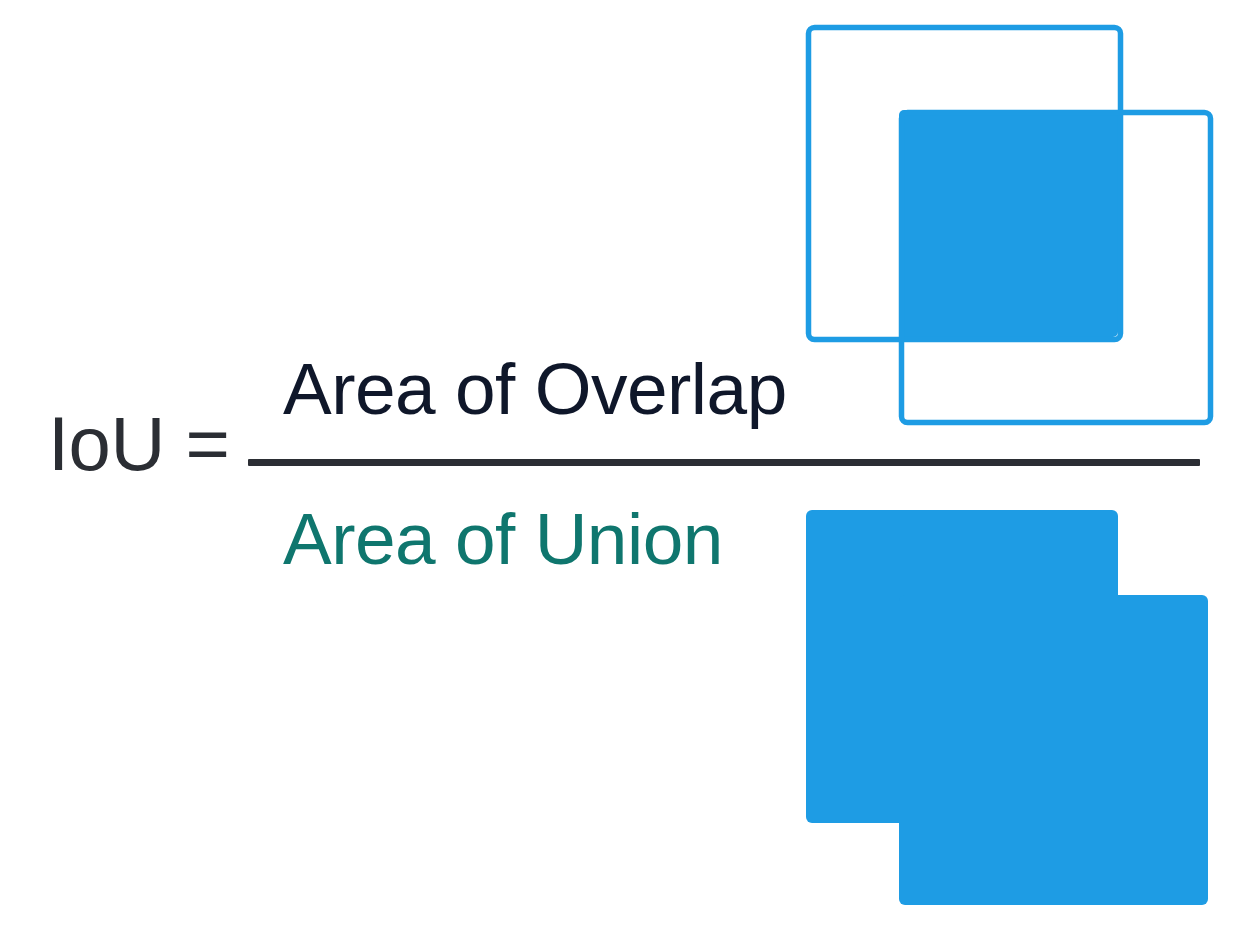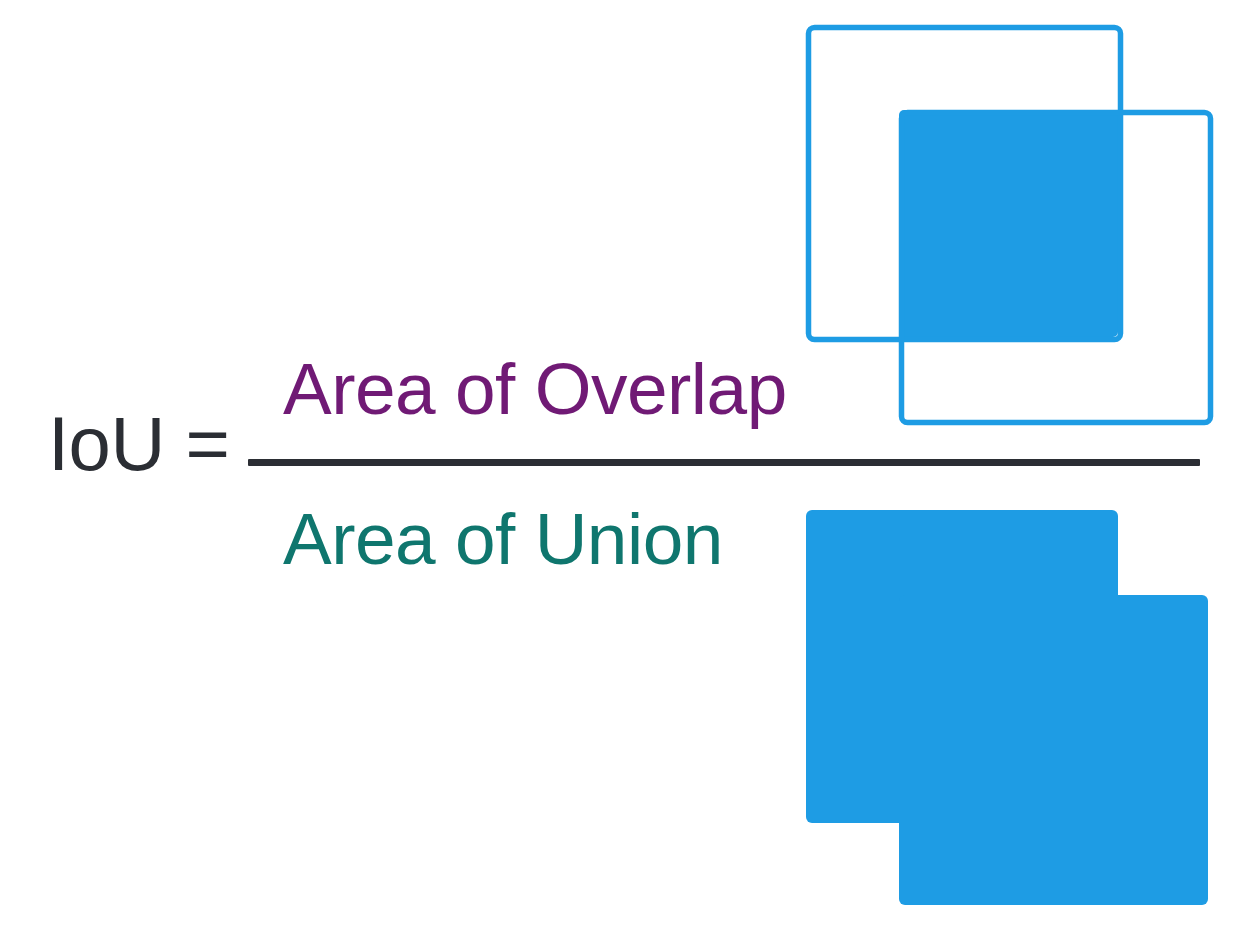--- a/index.html
+++ b/index.html
@@ -97,21 +97,21 @@
 </style>
 </head>
 <body>
 
 <div id="canvas" style="background: rgb(255, 255, 255);">
 
   <div id="formula-block">
 
     <div class="formula-text" id="iou-label" style="color: rgb(43, 46, 52);">IoU =</div>
 
-    <div class="formula-text" id="numerator-label" style="color: #701a75;">Area of Overlap</div>
+    <div class="formula-text" id="numerator-label" style="color: #0f172a;">Area of Overlap</div>
 
     <div id="fraction-bar" style="background: rgb(43, 46, 52);"></div>
 
     <div class="formula-text" id="denominator-label" style="color: #0f766e;">Area of Union</div>
 
   </div>
 
   <div class="figure" id="intersection-figure">
     <svg viewBox="0 0 425 418" xmlns="http://www.w3.org/2000/svg">
 

